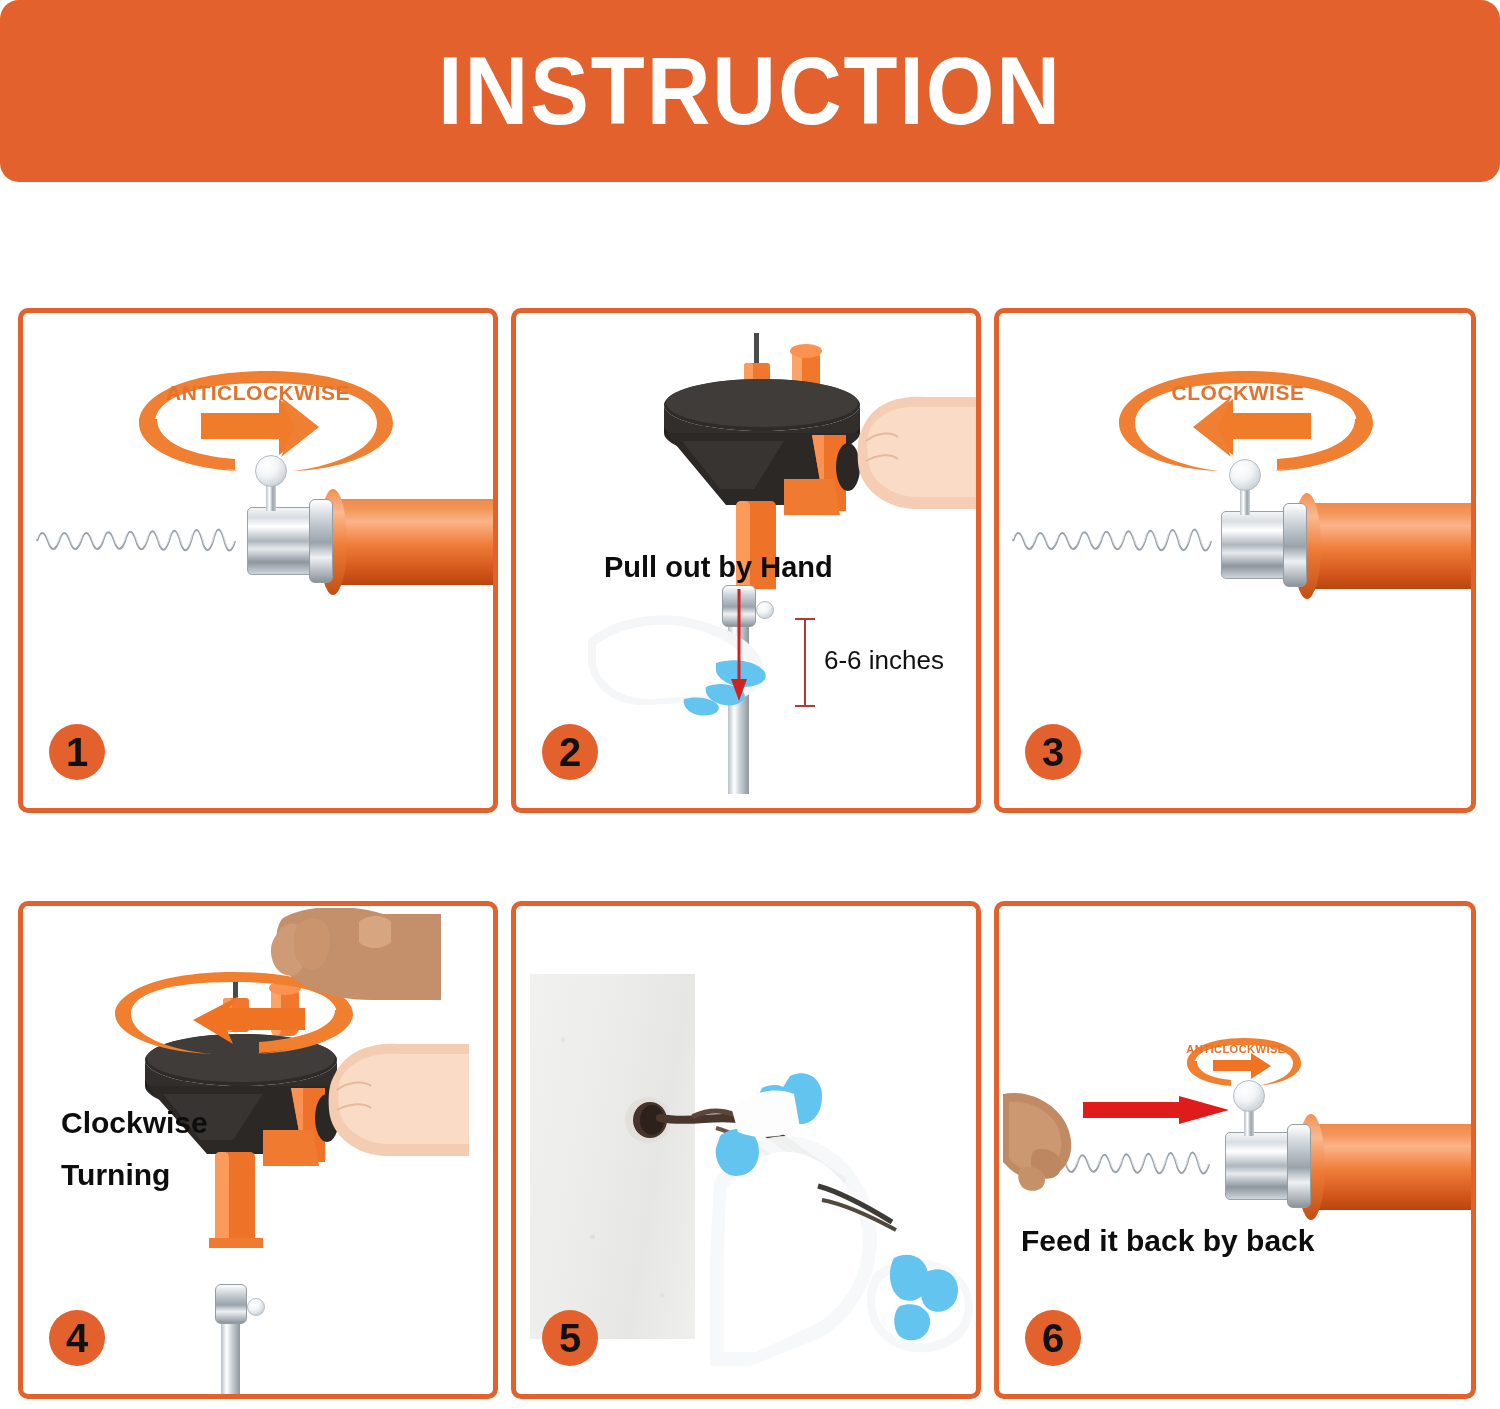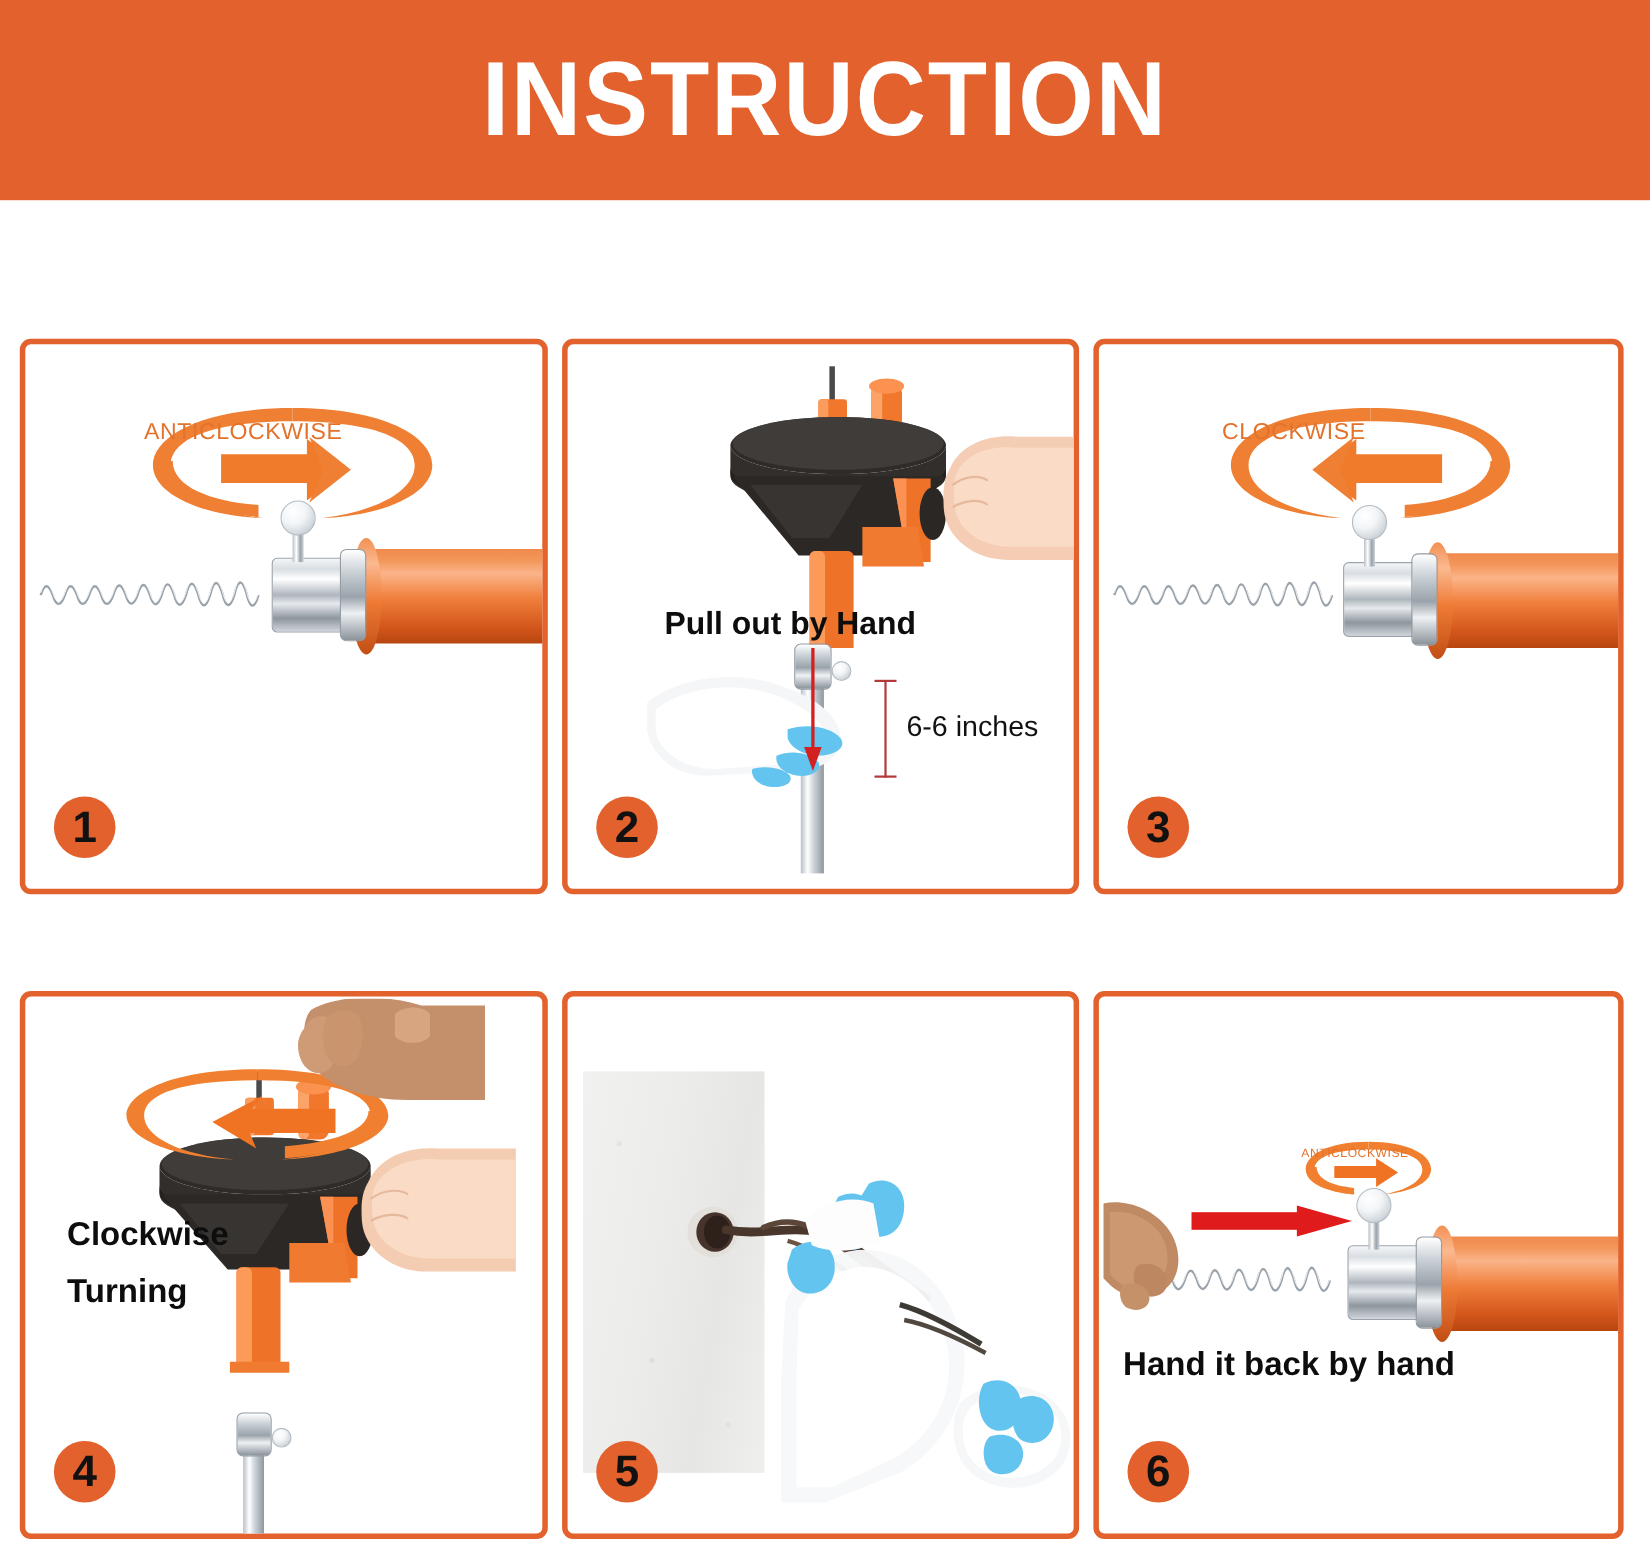--- a/index.html
+++ b/index.html
@@ -8,21 +8,21 @@
     background:#ffffff;
     font-family:"Liberation Sans", sans-serif;
     overflow:hidden;
     position:relative;
   }
 
   
   .header{
     position:absolute;left:0;top:0;width:1500px;height:182px;
     background:#e2612c;
-    display:flex;align-items:center;justify-content:center;
+    display:flex;align-items:center;justify-content:center;border-radius:19px;
   }
   .header-title{
     color:#ffffff;
     font-size:96px;
     font-weight:bold;
     letter-spacing:2px;
     line-height:1;
     font-family:"Liberation Sans", sans-serif;
     transform:scaleX(0.92);
   }
@@ -64,23 +64,23 @@
     font-weight:bold;
     font-family:"Liberation Sans", sans-serif;
     white-space:nowrap;
     z-index:25;
   }
 
   
   .ring-wrap{position:absolute;z-index:8;}
   .ring-label{
     position:absolute;left:0;right:16px;
-    text-align:left;
+    text-align:center;
     color:#e2722c;
-    font-weight:normal;
+    font-weight:bold;
     font-family:"Liberation Sans", sans-serif;
     letter-spacing:0.5px;
     z-index:3;
     pointer-events:none;
   }
 
   
   .pipe{
     position:absolute;
     border-radius:3px;
@@ -525,18 +525,18 @@
     </div>
 
     <div class="chuck" style="left:226px;top:226px;width:70px;height:68px;"></div>
     <div class="chuck-ring" style="left:288px;top:218px;width:24px;height:84px;"></div>
     <div class="thumbscrew-stem" style="left:245px;top:200px;width:10px;height:30px;"></div>
     <div class="thumbscrew-head" style="left:234px;top:174px;width:32px;height:32px;"></div>
 
     <div class="flange" style="left:298px;top:208px;width:28px;height:106px;"></div>
     <div class="pipe" style="left:310px;top:218px;width:164px;height:86px;"></div>
 
-    <div class="caption" style="left:22px;top:318px;font-size:30px;">Hand it back by hand</div>
+    <div class="caption" style="left:22px;top:318px;font-size:30px;">Feed it back by back</div>
 
     <div class="badge">6</div>
   </div>
 
 </div>
 
 </body></html>

